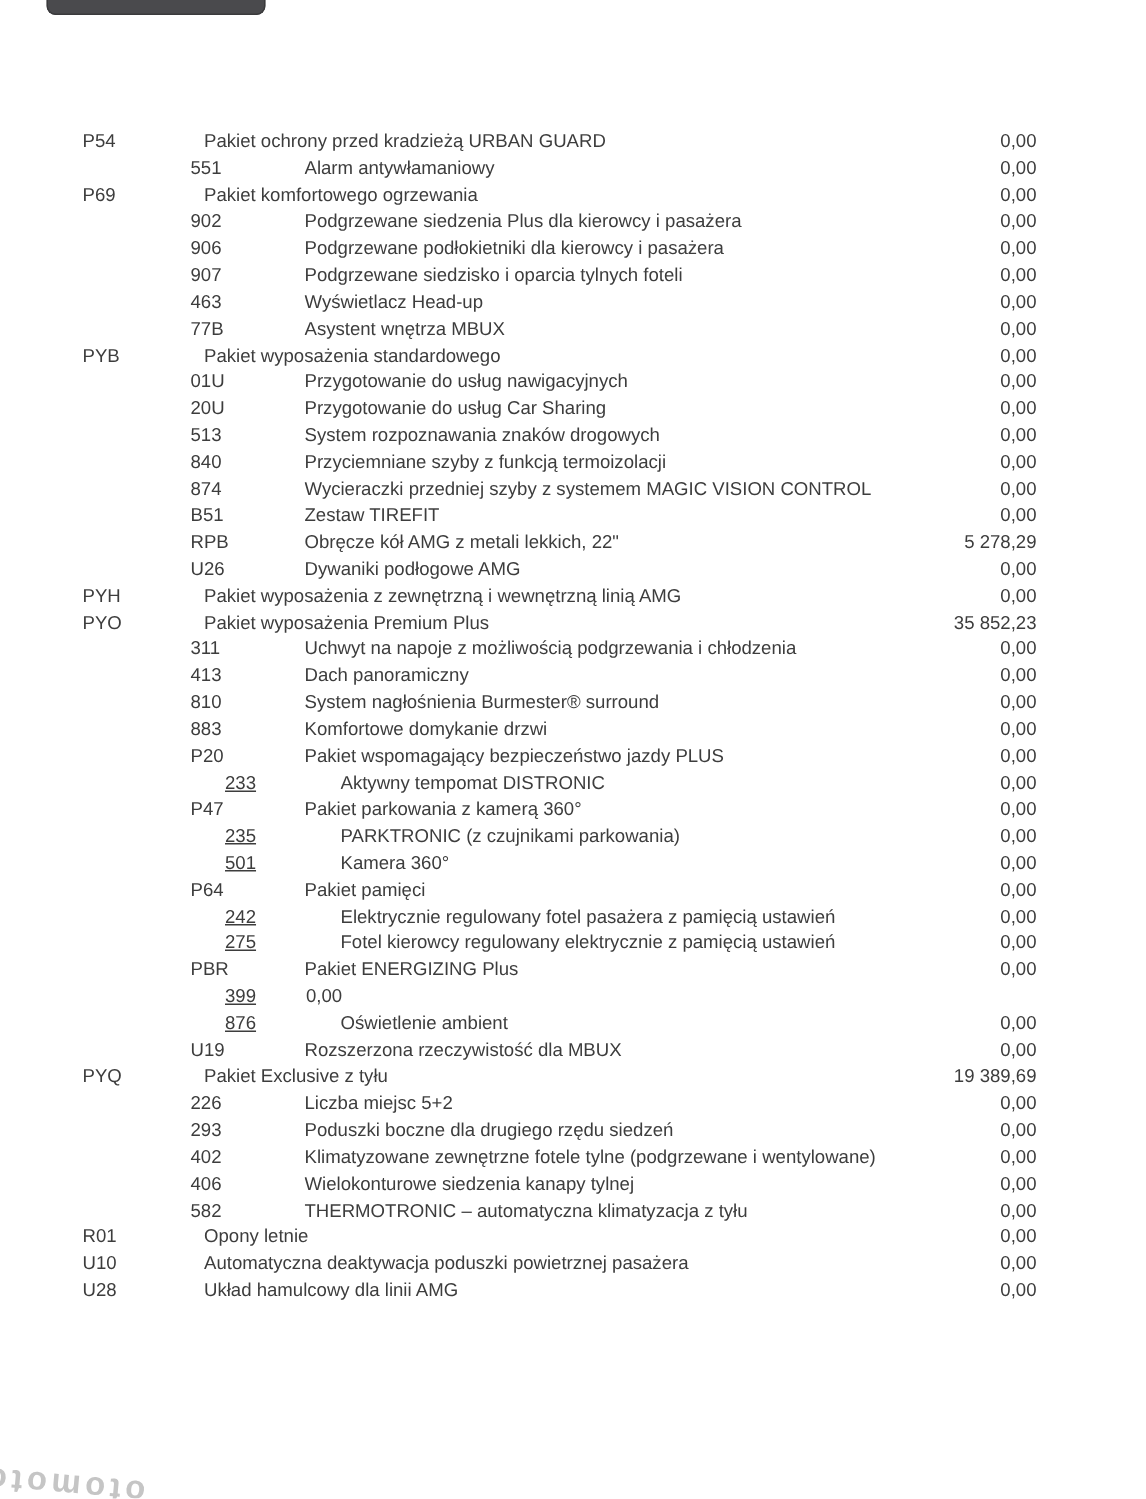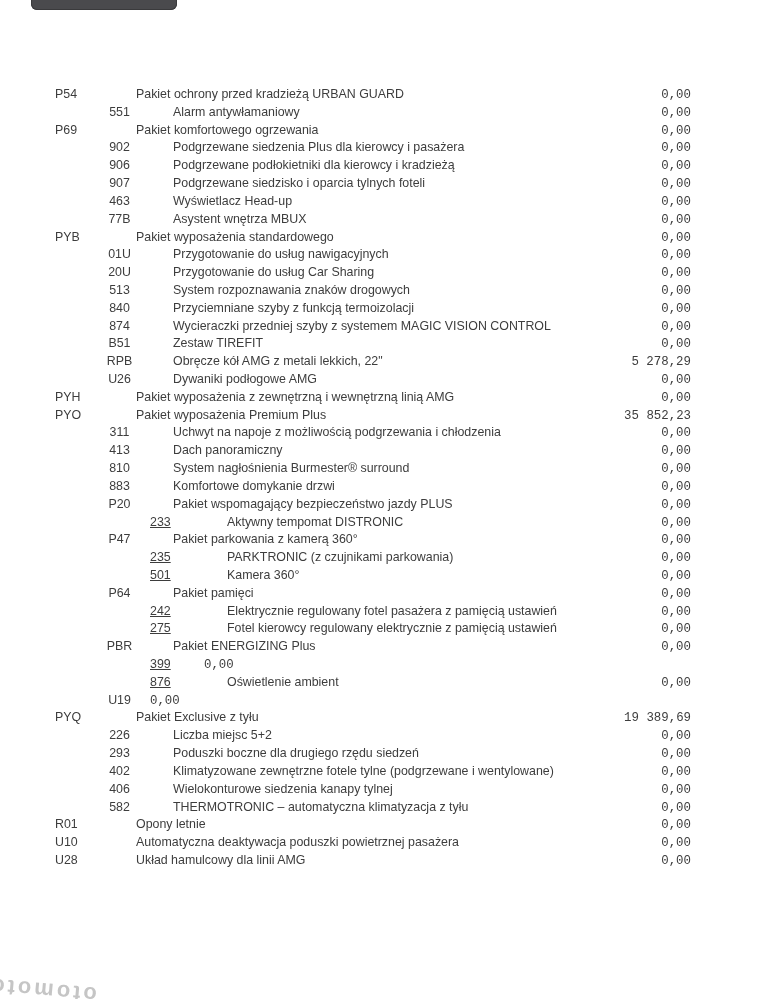--- a/index.html
+++ b/index.html
@@ -30,24 +30,24 @@
   }
   .row {
     display: flex;
     align-items: baseline;
     height: 17.82px;
     font-size: 12.4px;
     line-height: 17.82px;
     white-space: nowrap;
   }
   .code { flex: 0 0 50px; }
-  .row.indent-1 .code { margin-left: 42px; flex-basis: 45px; text-align: center; }
+  .row.indent-1 .code { margin-left: 72px; flex-basis: 45px; }
   .row.indent-2 .code { margin-left: 95px; flex-basis: 46px; text-decoration: underline; }
   .desc { flex: 1 1 auto; overflow: hidden; margin-left: 31px; }
-  .price { flex: 0 0 auto; text-align: center; padding-left: 8px; font-family: Liberation Mono, monospace; }
+  .price { flex: 0 0 auto; text-align: center; padding-left: 8px; }
   .watermark {
     position: absolute;
     left: -12px;
     bottom: -4px;
     font-size: 22px;
     font-weight: bold;
     letter-spacing: 3px;
     color: rgba(110, 110, 110, 0.40);
     transform: rotate(185deg);
     transform-origin: center;
@@ -80,21 +80,21 @@
   </div>
 
   <div class="row indent-1">
     <span class="code">902</span>
     <span class="desc">Podgrzewane siedzenia Plus dla kierowcy i pasażera</span>
     <span class="price">0,00</span>
   </div>
 
   <div class="row indent-1">
     <span class="code">906</span>
-    <span class="desc">Podgrzewane podłokietniki dla kierowcy i kradzieżą</span>
+    <span class="desc">Podgrzewane podłokietniki dla kierowcy i pasażera</span>
     <span class="price">0,00</span>
   </div>
 
   <div class="row indent-1">
     <span class="code">907</span>
     <span class="desc">Podgrzewane siedzisko i oparcia tylnych foteli</span>
     <span class="price">0,00</span>
   </div>
 
 
@@ -260,20 +260,21 @@
   </div>
 
   <div class="row indent-2">
     <span class="code">876</span>
     <span class="desc">Oświetlenie ambient</span>
     <span class="price">0,00</span>
   </div>
 
   <div class="row indent-1">
     <span class="code">U19</span>
+    <span class="desc">Rozszerzona rzeczywistość dla MBUX</span>
     <span class="price">0,00</span>
   </div>
 
   <div class="row indent-0">
     <span class="code">PYQ</span>
     <span class="desc">Pakiet Exclusive z tyłu</span>
     <span class="price">19 389,69</span>
   </div>
 
   <div class="row indent-1">

